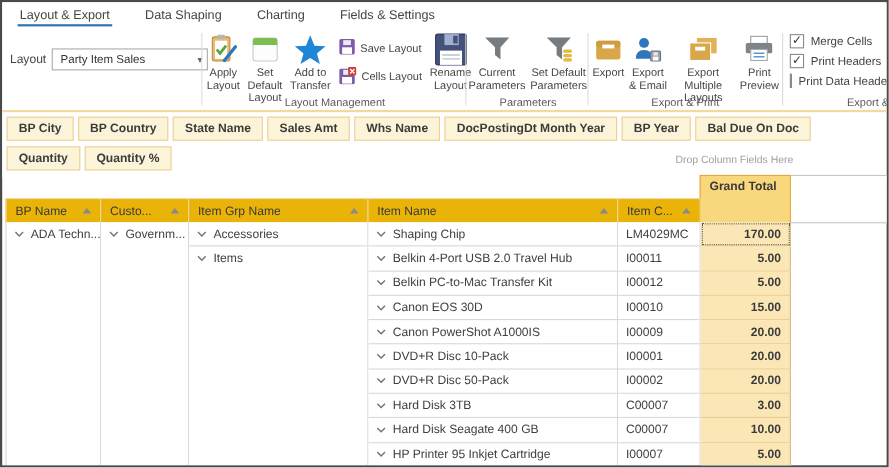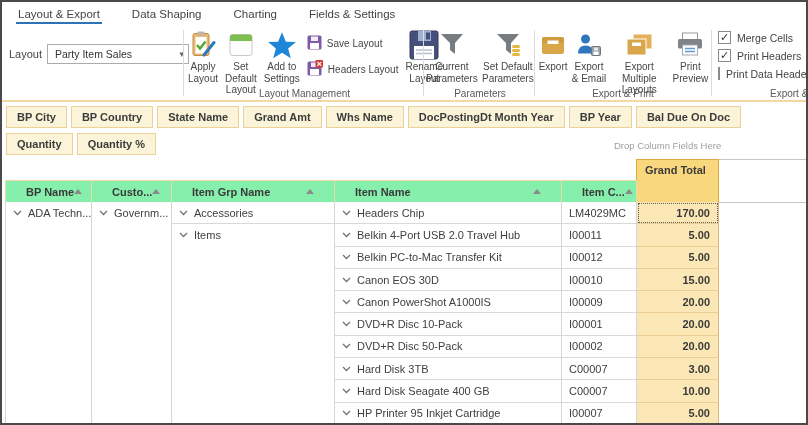--- a/index.html
+++ b/index.html
@@ -37,21 +37,21 @@
   
   .chips-area { position:absolute; top:98px; left:0; right:0; height:62px; background:#fff; border-top:2px solid #f3d99f; }
   .chiprow { display:flex; gap:4px; padding-left:4px; }
   .chiprow.r1 { margin-top:4px; } .chiprow.r2 { margin-top:5px; }
   .chip { height:22px; line-height:20px; padding:0 10px; background:#fcf4d9; border:1px solid #ebd197; font-size:11px; font-weight:bold; color:#3b3b3b; white-space:nowrap; }
   .drop-hint { position:absolute; left:612px; top:38px; width:150px; font-size:9.5px; color:#9e9e9e; white-space:nowrap; }
   
   .gt-header { position:absolute; left:634px; top:157px; width:83px; height:44px; background:#f8d77d; border:1px solid #e0aa41; font-size:11px; font-weight:bold; color:#3a3a3a; padding:4px 0 0 8px; }
   .gt-side { position:absolute; left:716px; top:157px; width:92px; height:44px; background:#fff; border:1px solid #c6c6c6; border-right:none; }
   .phead { position:absolute; top:178px; left:3px; display:flex; }
-  .phcell { height:23px; background:#86efac; border:1px solid #efd9a6; margin-left:-1px; display:flex; align-items:center; padding:0 20px; font-size:11px; font-weight:bold; color:#3a3a3a; white-space:nowrap; overflow:hidden; }
+  .phcell { height:23px; background:#eab308; border:1px solid #efd9a6; margin-left:-1px; display:flex; align-items:center; padding:0 8px; font-size:11px; font-weight:normal; color:#3a3a3a; white-space:nowrap; overflow:hidden; }
   .phcell:first-child { margin-left:0; }
   .sort-asc { width:0; height:0; border-left:4px solid transparent; border-right:4px solid transparent; border-bottom:5px solid #8a8a8a; margin-left:auto; }
   .gcol { position:absolute; top:200px; bottom:0; border-right:1px solid #d5d5d5; background:#fff; }
   .trow { height:22.3px; display:flex; align-items:center; padding:0 4px 0 7px; font-size:11px; color:#404040; white-space:nowrap; overflow:hidden; }
   .bordered .trow { border-bottom:1px solid #d9d9d9; }
   .grp-border { border-bottom:1px solid #d9d9d9; }
   .chev { flex:0 0 auto; margin-right:6px; display:inline-flex; }
   .gtcol { position:absolute; left:635px; top:200px; bottom:0; width:82px; background:#fff; }
   .gtcell { height:22.3px; background:#fbe7b5; border-bottom:1px solid #e9cd92; border-right:1px solid #d9b97e; display:flex; align-items:center; justify-content:flex-end; padding-right:8px; font-size:11px; font-weight:bold; color:#3a3a3a; }
   .gtcell.selected { outline:1px dotted #5a5a5a; outline-offset:-2px; }
@@ -101,21 +101,21 @@
             </svg>
           </span>
           <span class="t">Set Default Layout</span>
         </div>
         <div class="rbtn" style="width:54px">
           <span class="ic">
             <svg width="30" height="28" viewBox="0 0 28 26">
               <polygon points="14,1 17.6,9.9 27,10.3 19.7,16.3 22.2,25.4 14,20.2 5.8,25.4 8.3,16.3 1,10.3 10.4,9.9" fill="#1e86d6"></polygon>
             </svg>
           </span>
-          <span class="t">Add to Settings</span>
+          <span class="t">Add to Transfer</span>
         </div>
         <div class="smallbtns" style="width:92px">
           <div class="sbtn">
             <span>
               <svg width="15" height="15" viewBox="0 0 15 15">
                 <rect x="0.5" y="0.5" width="14" height="14" rx="1.5" fill="#7e5ba6"></rect>
                 <rect x="4" y="1.5" width="7" height="4.5" fill="#efeaf6"></rect>
                 <rect x="3" y="8" width="9" height="6" fill="#ffffff"></rect>
               </svg>
             </span>
@@ -124,21 +124,21 @@
           <div class="sbtn">
             <span>
               <svg width="16" height="16" viewBox="0 0 16 16">
                 <rect x="0.5" y="1.5" width="14" height="14" rx="1.5" fill="#7e5ba6"></rect>
                 <rect x="4" y="2.5" width="7" height="4.5" fill="#efeaf6"></rect>
                 <rect x="3" y="9" width="9" height="6" fill="#ffffff"></rect>
                 <rect x="8.5" y="0" width="7.5" height="7.5" rx="1" fill="#d43b30"></rect>
                 <path d="M10.3 1.8 l4 4 M14.3 1.8 l-4 4" stroke="#fff" stroke-width="1.2"></path>
               </svg>
             </span>
-            <span>Headers Layout</span>
+            <span>Cells Layout</span>
           </div>
         </div>
         <div class="rbtn" style="width:48px">
           <span class="ic">
             <svg width="30" height="30" viewBox="0 0 30 30">
               <rect x="1" y="1" width="28" height="28" rx="2" fill="#45507b" stroke="#323b5c"></rect>
               <rect x="9" y="1" width="13" height="10" fill="#9fb0d0"></rect>
               <rect x="17" y="2.5" width="4" height="7" fill="#45507b"></rect>
               <rect x="5" y="16" width="20" height="13" fill="#ffffff"></rect>
               <path d="M7 20 h16 M7 23.5 h16" stroke="#b9c0cc" stroke-width="1.3"></path>
@@ -247,21 +247,21 @@
       </div>
       <div class="glabel" style="text-align:left; left:52px;">Export &amp; F</div>
     </div>
   </div>
 
   <div class="chips-area">
     <div class="chiprow r1">
       <div class="chip">BP City</div>
       <div class="chip">BP Country</div>
       <div class="chip">State Name</div>
-      <div class="chip">Grand Amt</div>
+      <div class="chip">Sales Amt</div>
       <div class="chip">Whs Name</div>
       <div class="chip">DocPostingDt Month Year</div>
       <div class="chip">BP Year</div>
       <div class="chip">Bal Due On Doc</div>
     </div>
     <div class="chiprow r2">
       <div class="chip">Quantity</div>
       <div class="chip">Quantity %</div>
     </div>
     <div class="drop-hint">Drop Column Fields Here</div>
@@ -332,21 +332,21 @@
     </div>
   </div>
 
   <div class="gcol bordered" style="left:333px; width:227px;" id="col-item">
       <div class="trow">
         <span class="chev">
           <svg width="9" height="6">
             <path d="M1 1 L4.5 4.5 L8 1" stroke="#737373" fill="none" stroke-width="1.3"></path>
           </svg>
         </span>
-        <span>Headers Chip</span>
+        <span>Shaping Chip</span>
       </div>
       <div class="trow">
         <span class="chev">
           <svg width="9" height="6">
             <path d="M1 1 L4.5 4.5 L8 1" stroke="#737373" fill="none" stroke-width="1.3"></path>
           </svg>
         </span>
         <span>Belkin 4-Port USB 2.0 Travel Hub</span>
       </div>
       <div class="trow">

